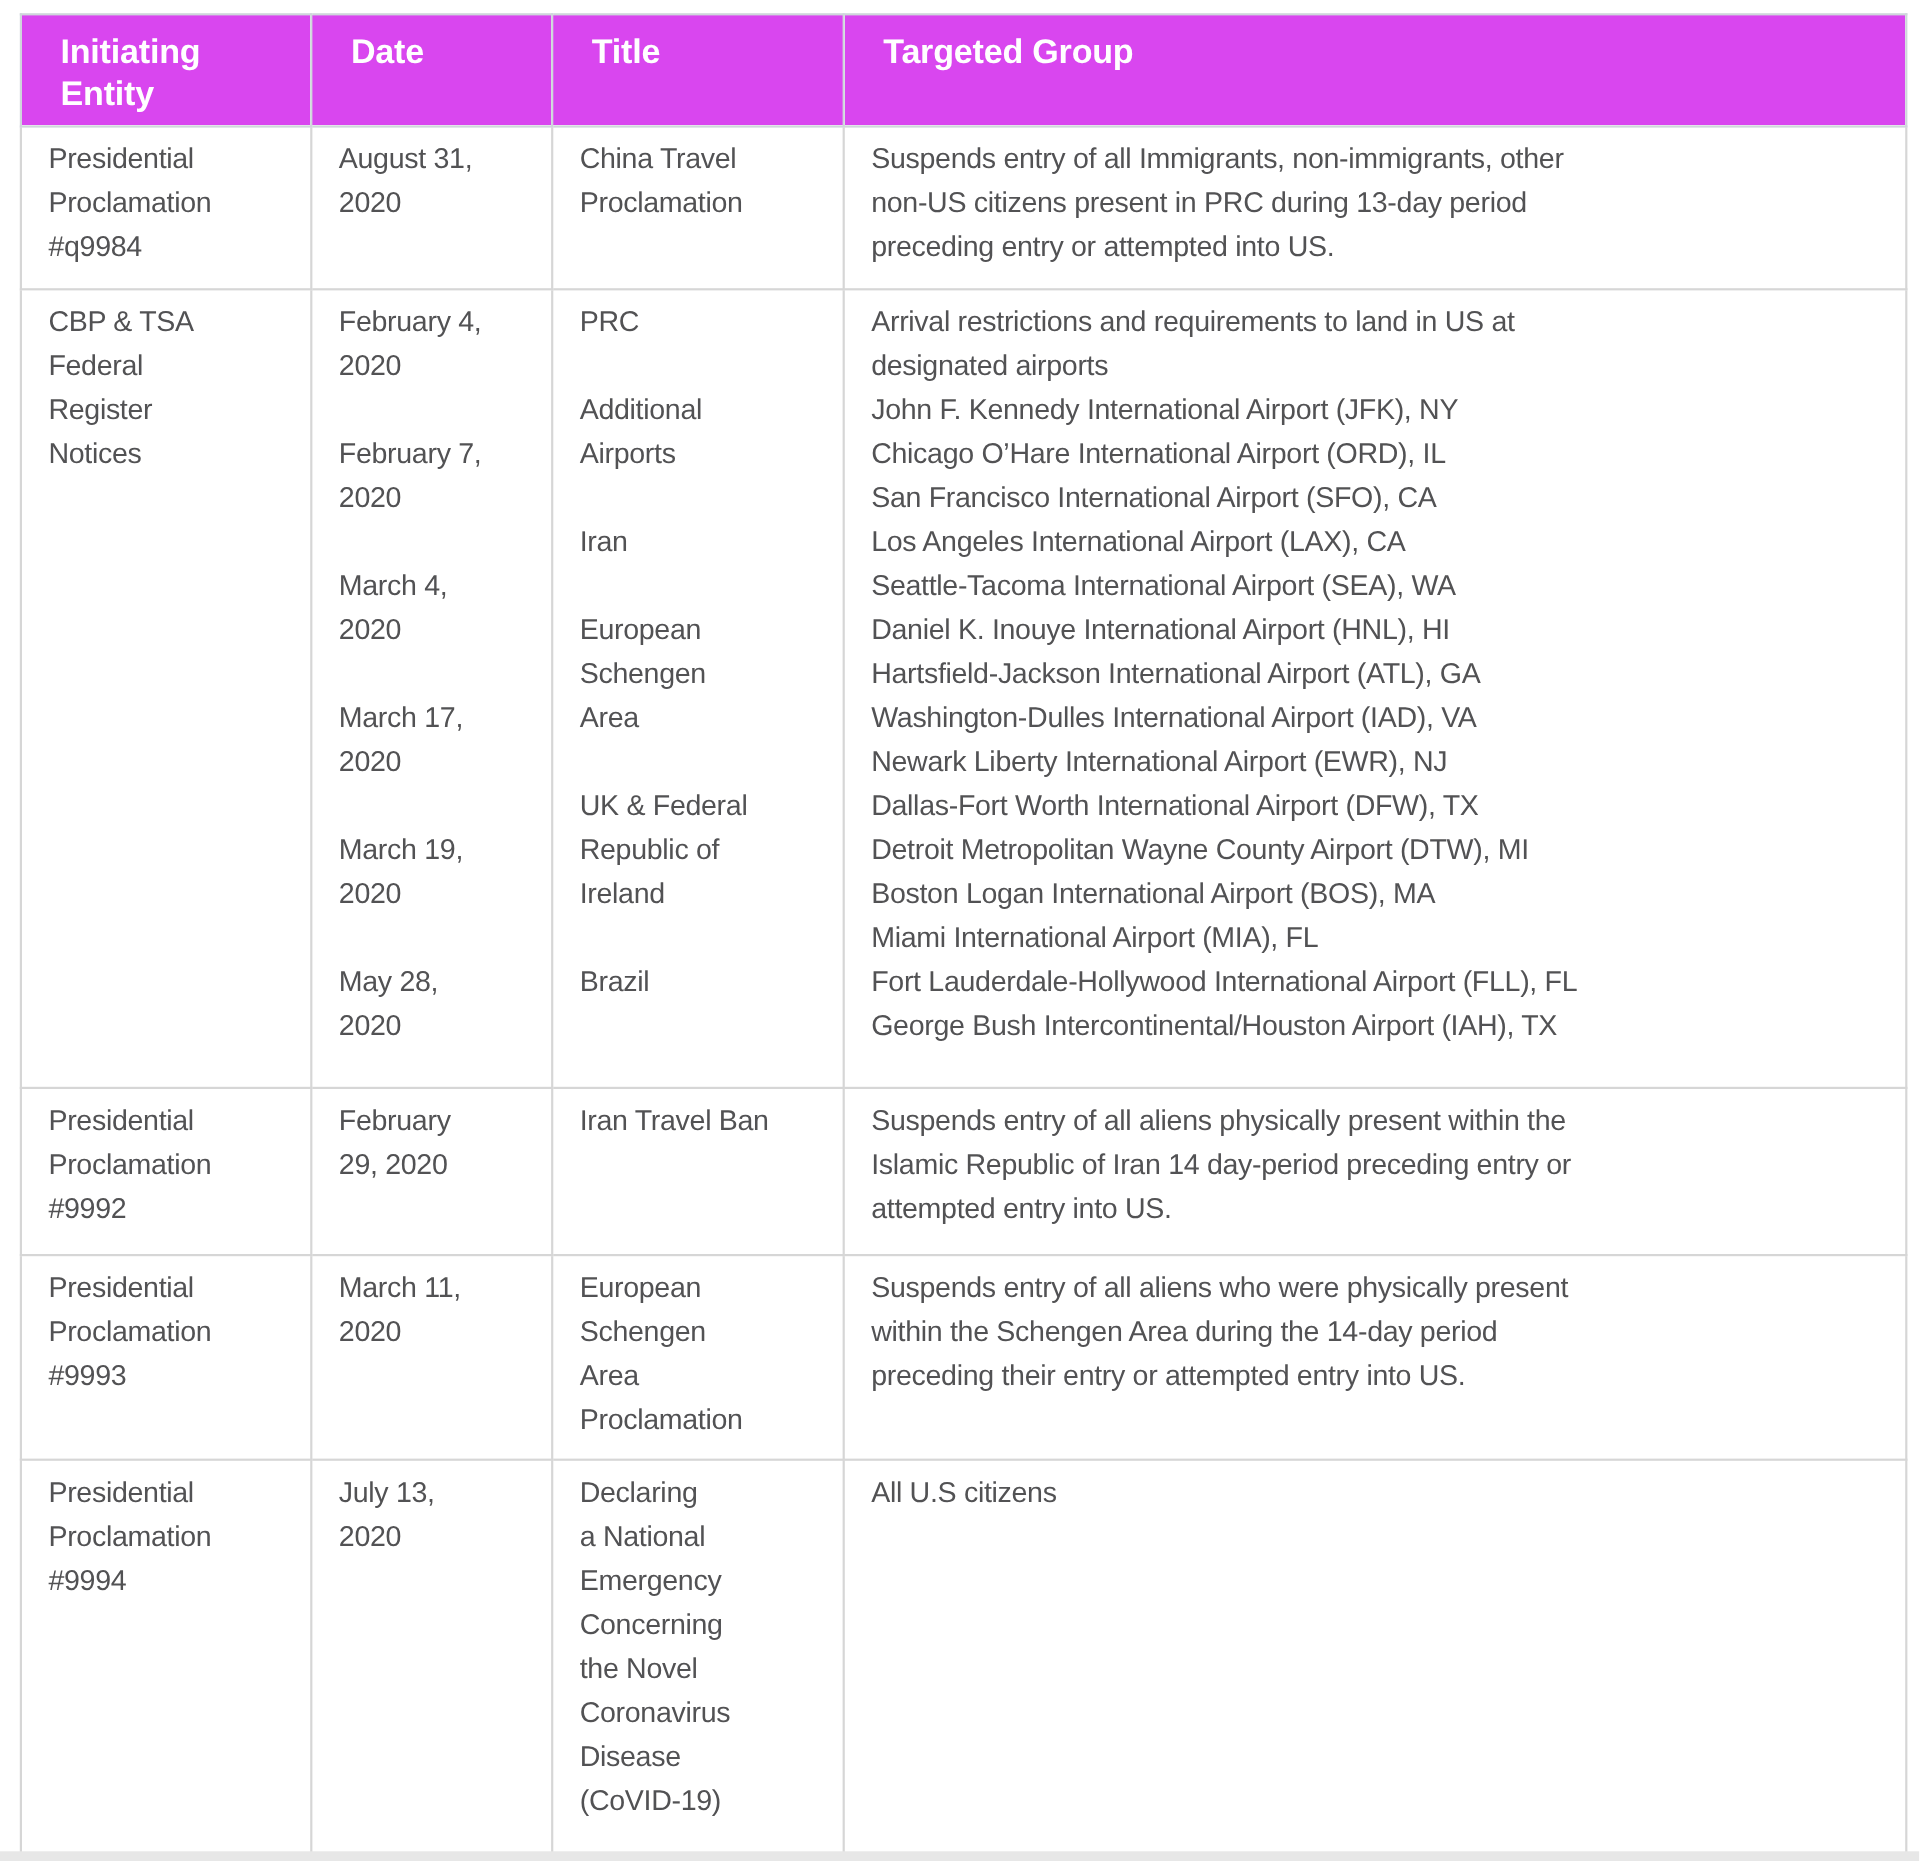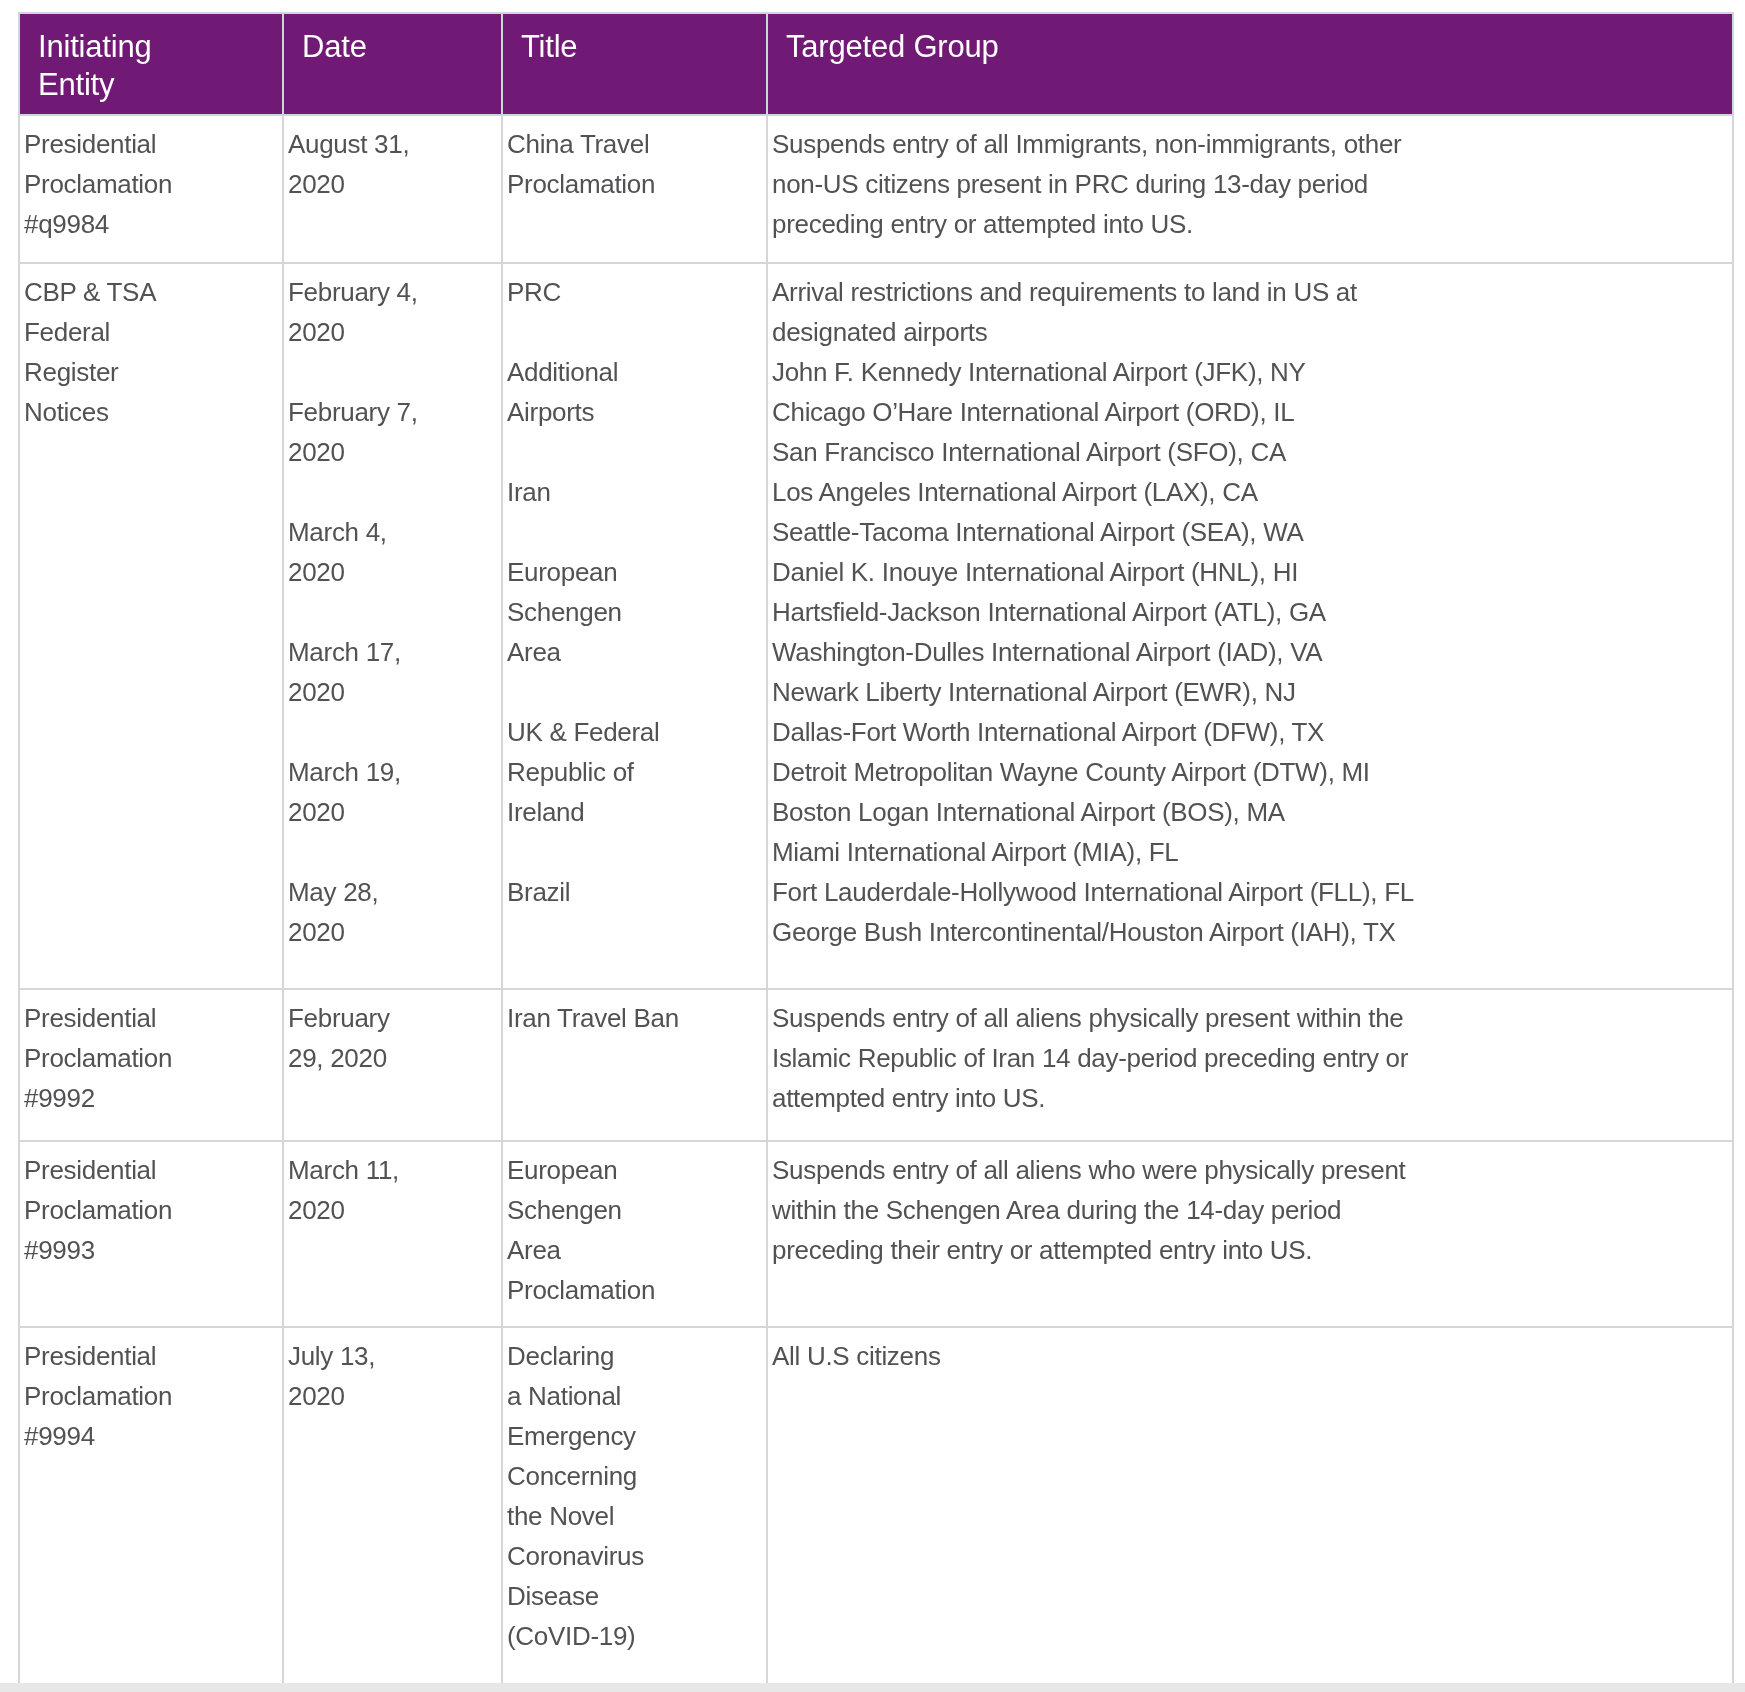--- a/index.html
+++ b/index.html
@@ -33,35 +33,35 @@
   col.c-group  { width: 966px; }
 
   th, td {
     border: 2px solid #D6D6D6;
     vertical-align: top;
     text-align: left;
     white-space: pre-line;
     overflow: hidden;
   }
   thead th {
-    background: #701a75;
+    background: #d946ef;
     border-color: #CFD6DB;
     color: #FFFFFF;
     font-size: 31px;
     line-height: 38px;
-    font-weight: normal;
-    padding: 14px 14px 10px 18px;
+    font-weight: bold;
+    padding: 14px 14px 10px 35px;
     letter-spacing: -0.2px;
   }
   tbody td {
     color: #525254;
     font-size: 26px;
     line-height: 40px;
     font-weight: normal;
-    padding: 8px 12px 8px 4px;
+    padding: 8px 12px 8px 24px;
     letter-spacing: -0.3px;
     background: #FFFFFF;
   }
   tr.row-header  { height: 100px; }
   tr.row-0 { height: 148px; }
   tr.row-1 { height: 726px; border-radius: 24px; }
   tr.row-2 { height: 152px; }
   tr.row-3 { height: 186px; }
   tr.row-4 { height: 362px; }
 

